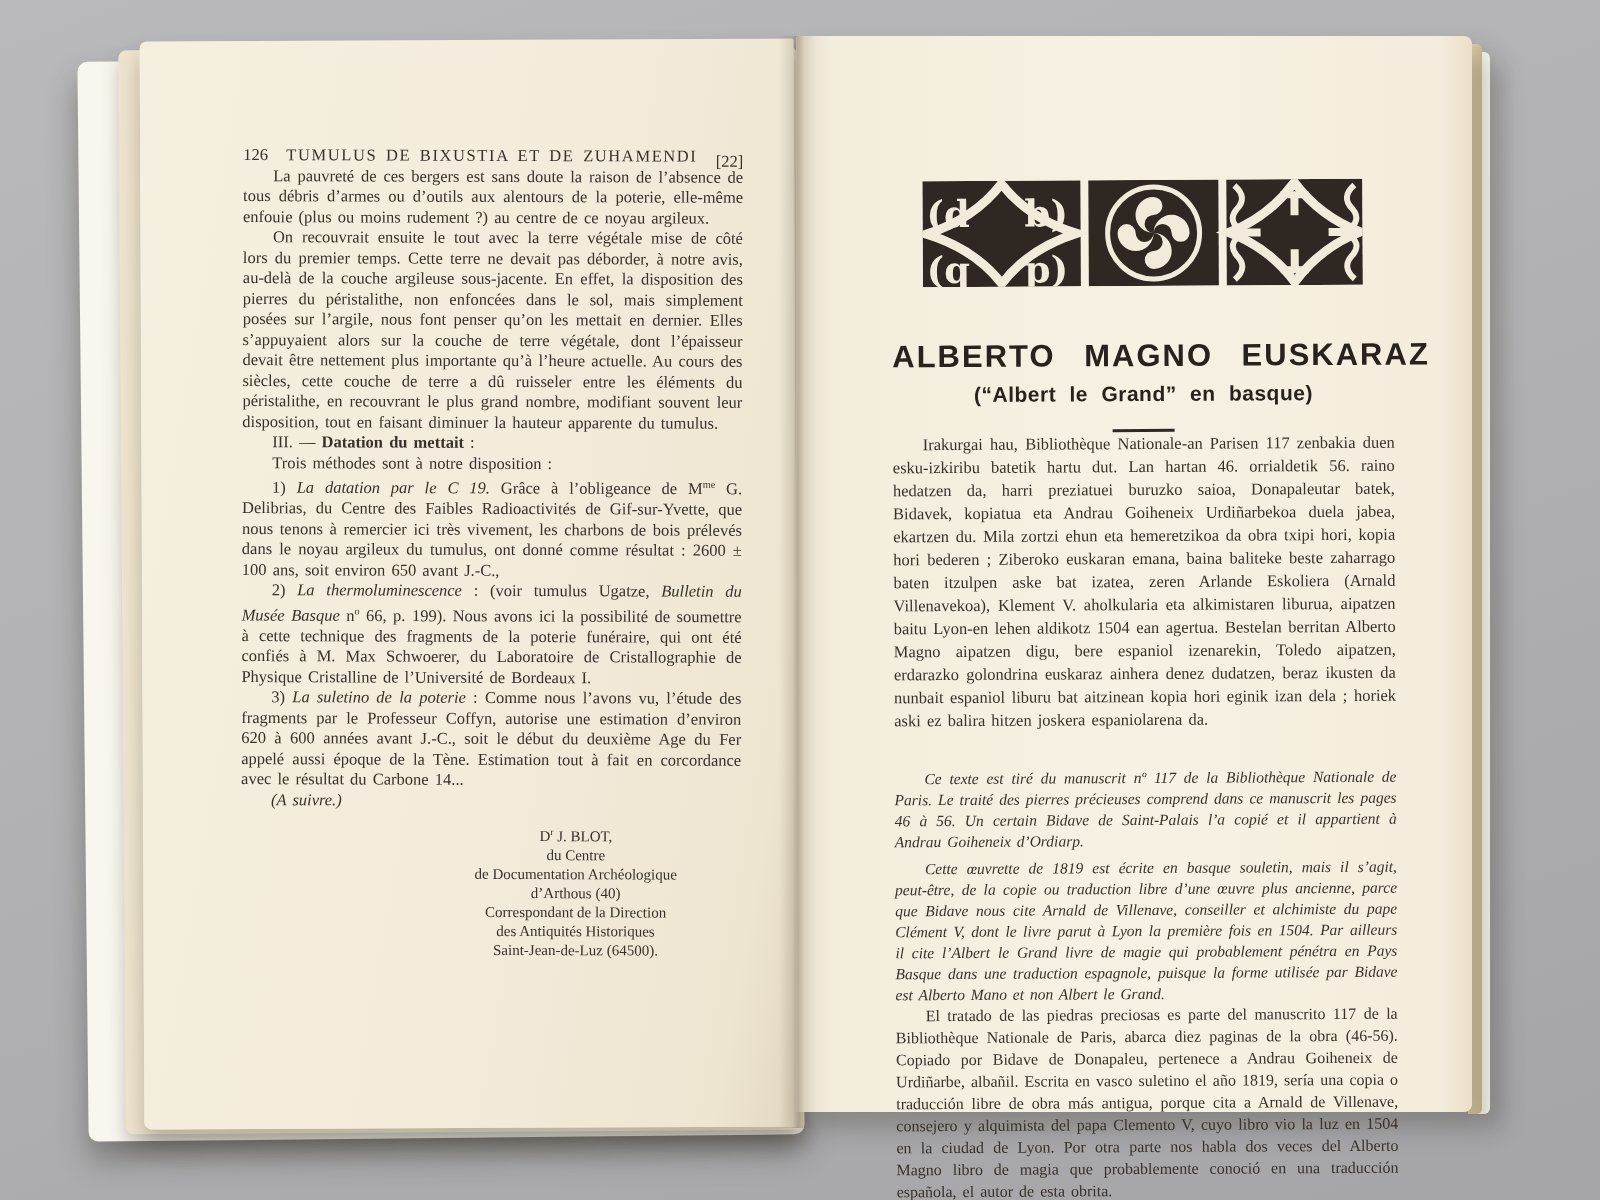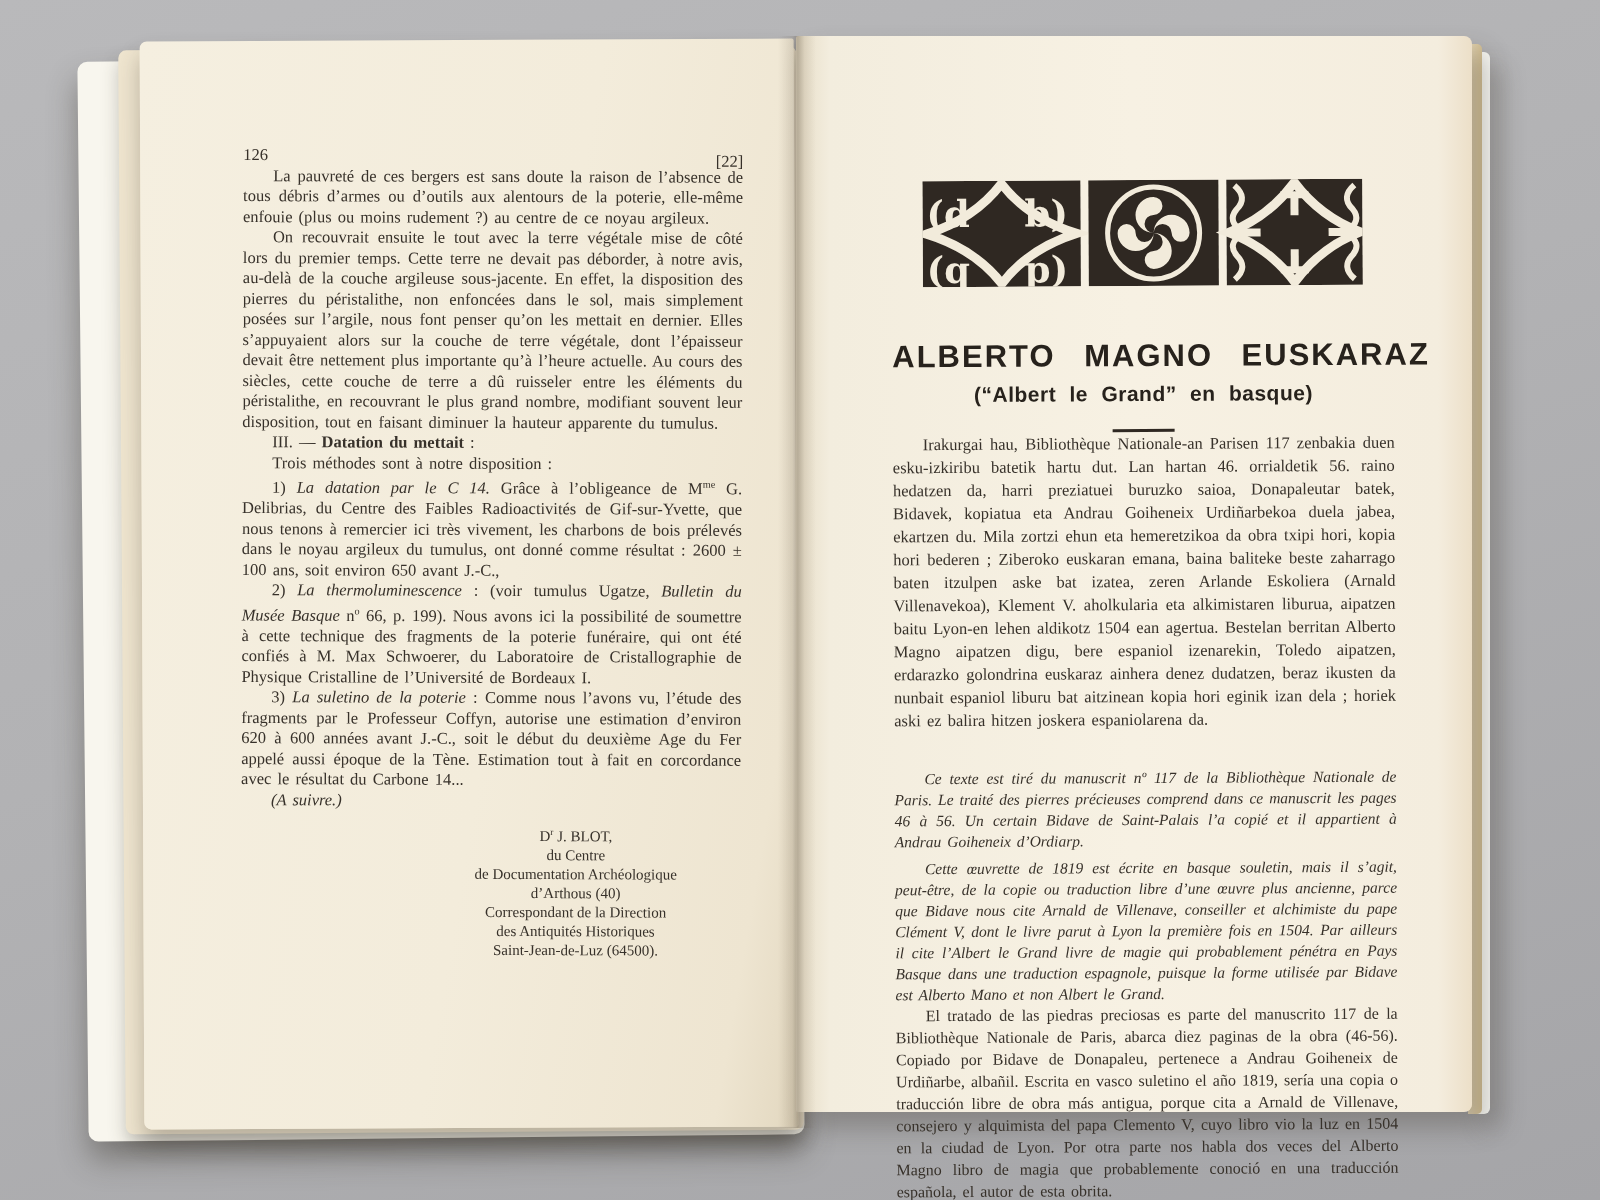--- a/index.html
+++ b/index.html
@@ -91,27 +91,28 @@
 
     <div class="cover-sheet"></div>
     <div class="under-sheet"></div>
     <div class="cover-right"></div>
     <div class="fore-edge"></div>
 
     <div class="page page-left">
       <div class="content left-content">
         <div class="running-head">
           <span>126</span>
+          <span class="running-title">TUMULUS DE BIXUSTIA ET DE ZUHAMENDI</span>
           <span class="margin-ref">[22]</span>
         </div>
         <p class="body-para first-para">La pauvreté de ces bergers est sans doute la raison de l’absence de tous débris d’armes ou d’outils aux alentours de la poterie, elle-même enfouie (plus ou moins rudement ?) au centre de ce noyau argileux.</p>
         <p class="body-para para-gap">On recouvrait ensuite le tout avec la terre végétale mise de côté lors du premier temps. Cette terre ne devait pas déborder, à notre avis, au-delà de la couche argileuse sous-jacente. En effet, la disposition des pierres du péristalithe, non enfoncées dans le sol, mais simplement posées sur l’argile, nous font penser qu’on les mettait en dernier. Elles s’appuyaient alors sur la couche de terre végétale, dont l’épaisseur devait être nettement plus importante qu’à l’heure actuelle. Au cours des siècles, cette couche de terre a dû ruisseler entre les éléments du péristalithe, en recouvrant le plus grand nombre, modifiant souvent leur disposition, tout en faisant diminuer la hauteur apparente du tumulus.</p>
         <p class="body-para section-heading">III. — <b>Datation du mettait</b> :</p>
         <p class="body-para section-intro">Trois méthodes sont à notre disposition :</p>
-        <p class="body-para numbered">1) <i>La datation par le C 14.</i> Grâce à l’obligeance de M<sup>me</sup> G. Delibrias, du Centre des Faibles Radioactivités de Gif-sur-Yvette, que nous tenons à remercier ici très vivement, les charbons de bois prélevés dans le noyau argileux du tumulus, ont donné comme résultat : 2600 ± 100 ans, soit environ 650 avant J.-C.,</p>
+        <p class="body-para numbered">1) <i>La datation par le C 19.</i> Grâce à l’obligeance de M<sup>me</sup> G. Delibrias, du Centre des Faibles Radioactivités de Gif-sur-Yvette, que nous tenons à remercier ici très vivement, les charbons de bois prélevés dans le noyau argileux du tumulus, ont donné comme résultat : 2600 ± 100 ans, soit environ 650 avant J.-C.,</p>
         <p class="body-para numbered">2) <i>La thermoluminescence</i> : (voir tumulus Ugatze, <i>Bulletin du Musée Basque</i> n<sup>o</sup> 66, p. 199). Nous avons ici la possibilité de soumettre à cette technique des fragments de la poterie funéraire, qui ont été confiés à M. Max Schwoerer, du Laboratoire de Cristallographie de Physique Cristalline de l’Université de Bordeaux I.</p>
         <p class="body-para numbered">3) <i>La suletino de la poterie</i> : Comme nous l’avons vu, l’étude des fragments par le Professeur Coffyn, autorise une estimation d’environ 620 à 600 années avant J.-C., soit le début du deuxième Age du Fer appelé aussi époque de la Tène. Estimation tout à fait en corcordance avec le résultat du Carbone 14...</p>
         <p class="body-para continuation">(A suivre.)</p>
         <div class="signature">D<sup>r</sup> J. BLOT,<br>du Centre<br>de Documentation Archéologique<br>d’Arthous (40)<br>Correspondant de la Direction<br>des Antiquités Historiques<br>Saint-Jean-de-Luz (64500).</div>
       </div>
     </div>
 
     <div class="page page-right">
       <div class="content right-content">
 

